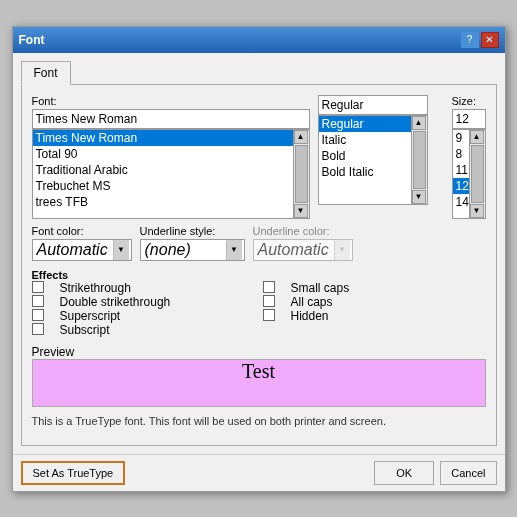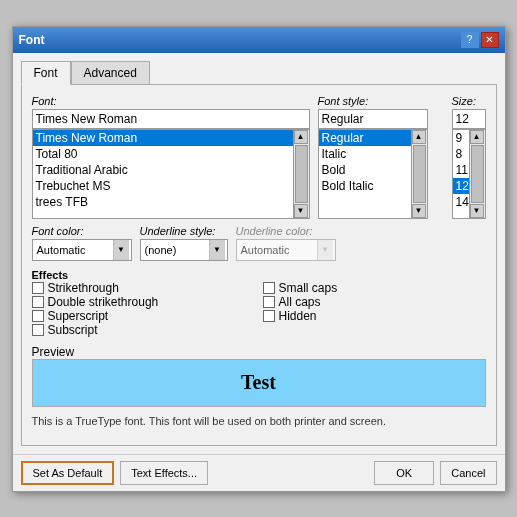--- a/index.html
+++ b/index.html
@@ -107,21 +107,20 @@
 
     .col {
       display: flex;
       flex-direction: column;
     }
 
     .field-label {
       font-size: 11px;
       margin-bottom: 2px;
       color: #000;
-      font-style: italic;
     }
 
     .font-list-container {
       flex: 1;
       min-width: 160px;
     }
 
     .font-input {
       width: 100%;
       height: 20px;
@@ -175,21 +174,22 @@
       align-items: center;
       border: 1px solid #999;
       background: white;
       height: 22px;
       padding: 0 2px;
     }
 
     .dropdown-text {
       flex: 1;
       padding: 0 2px;
-      font-size: 11px;
+      font-size: 16px;
+      font-style: italic;
     }
 
     .dropdown-arrow {
       width: 16px;
       height: 100%;
       background: #d0d0d0;
       border-left: 1px solid #bbb;
       display: flex;
       align-items: center;
       justify-content: center;
@@ -212,22 +212,21 @@
     }
 
     .effects-grid {
       display: grid;
       grid-template-columns: 1fr 1fr;
       gap: 3px 8px;
     }
 
     .checkbox-row {
       display: flex;
-      align-items: center;
-      gap: 4px;
+      gap: 16px;
     }
 
     .checkbox {
       width: 12px;
       height: 12px;
       border: 1px solid #666;
       background: white;
       display: inline-block;
     }
 
@@ -236,25 +235,24 @@
     }
 
     .preview-label {
       font-size: 12px;
       margin-bottom: 2px;
     }
 
     .preview-box {
       border: 1px solid #aaa;
       height: 48px;
-      background: #7dd3fc;
-      display: flex;
-      align-items: center;
+      background: #f0abfc;
+      display: flex;
+      align-items: flex-start;
       justify-content: center;
-      font-weight: bold;
     }
 
     .preview-text {
       font-family: 'Times New Roman', serif;
       font-size: 20px;
     }
 
     .info-text {
       font-size: 11px;
       color: #333;
@@ -356,50 +354,46 @@
       <button class="title-bar-btn close">✕</button>
     </div>
   </div>
 
   <div class="dialog-body">
 
     <div class="tabs">
       <div class="tab active">
         <span>Font</span>
       </div>
-      <div class="tab">
-        <span>Advanced</span>
-      </div>
     </div>
 
     <div class="tab-content">
 
       <div class="row">
 
         <div class="col font-list-container">
           <span class="field-label">Font:</span>
           <input type="text" class="font-input" value="Times New Roman" style="">
           <div class="scrollbar-container">
             <div class="list-box list-with-scroll">
               <div class="list-item selected">Times New Roman</div>
-              <div class="list-item">Total 80</div>
+              <div class="list-item">Total 90</div>
               <div class="list-item">Traditional Arabic</div>
               <div class="list-item">Trebuchet MS</div>
               <div class="list-item">trees TFB</div>
             </div>
             <div class="list-scroll">
               <div class="scroll-btn">▲</div>
               <div class="scroll-thumb"></div>
               <div class="scroll-btn">▼</div>
             </div>
           </div>
         </div>
 
         <div class="col style-container">
-          <span class="field-label">Font style:</span>
           <input type="text" class="font-input" value="Regular" style="">
           <div class="scrollbar-container">
             <div class="list-box list-with-scroll">
               <div class="list-item selected">Regular</div>
               <div class="list-item">Italic</div>
               <div class="list-item">Bold</div>
               <div class="list-item">Bold Italic</div>
             </div>
             <div class="list-scroll">
               <div class="scroll-btn">▲</div>
@@ -434,21 +428,21 @@
         <div class="dropdown-container">
           <span class="field-label">Font color:</span>
           <div class="dropdown" style="width:100px;">
             <span class="dropdown-text">Automatic</span>
             <div class="dropdown-arrow">▼</div>
           </div>
         </div>
 
         <div class="dropdown-container">
           <span class="field-label">Underline style:</span>
-          <div class="dropdown" style="width:88px;">
+          <div class="dropdown" style="width:105px;">
             <span class="dropdown-text">(none)</span>
             <div class="dropdown-arrow">▼</div>
           </div>
         </div>
 
         <div class="dropdown-container">
           <span class="field-label underline-color-label">Underline color:</span>
           <div class="dropdown" style="width:100px; opacity:0.6;">
             <span class="dropdown-text">Automatic</span>
             <div class="dropdown-arrow dropdown-arrow-disabled">▼</div>
@@ -502,21 +496,20 @@
           <span class="preview-text">Test</span>
         </div>
       </div>
 
       <div class="info-text">This is a TrueType font. This font will be used on both printer and screen.</div>
     </div>
   </div>
 
   <div class="dialog-footer">
     <div class="footer-left">
-      <button class="btn btn-default">Set As Default</button>
-      <button class="btn">Text Effects...</button>
+      <button class="btn btn-default">Set As TrueType</button>
     </div>
     <div class="footer-right">
       <button class="btn btn-ok">OK</button>
       <button class="btn">Cancel</button>
     </div>
   </div>
 </div>
 
 </body></html>

